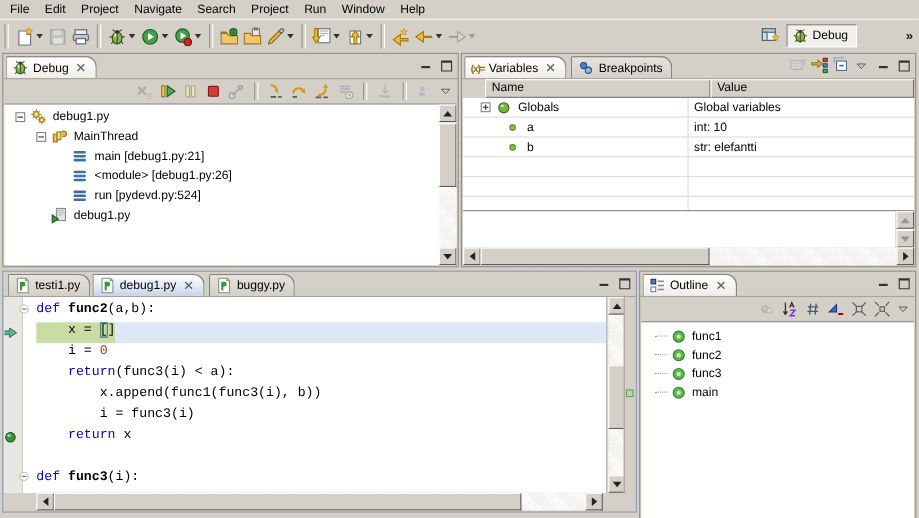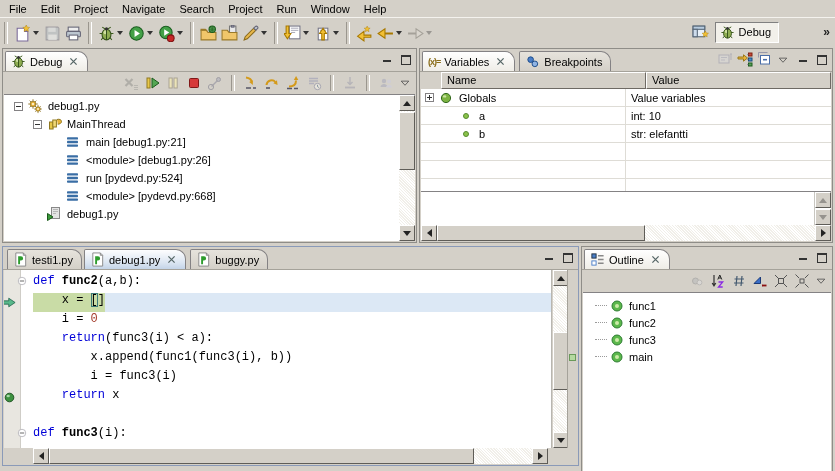--- a/index.html
+++ b/index.html
@@ -422,21 +422,21 @@
                   <path d="M6 1.2v2M6 8.8v2M1.2 6h2M8.8 6h2M2.6 2.6l1.4 1.4M8 8l1.4 1.4M9.4 2.6L8 4M4 8 2.6 9.4"></path>
                   <circle cx="6" cy="6" r="2.8"></circle>
                   <path d="M11 6.9v1.6M11 13.5v1.6M7.2 11h1.6M13.2 11h1.6M8.3 8.3l1.1 1.1M12.6 12.6l1.1 1.1M13.7 8.3l-1.1 1.1M9.4 12.6l-1.1 1.1"></path>
                   <circle cx="11" cy="11" r="2.3"></circle>
                 </g>
                 <circle cx="6" cy="6" r="1.1" fill="#fff8e0"></circle>
                 <circle cx="11" cy="11" r=".9" fill="#fff8e0"></circle>
               </svg></span>
             <span class="lbl">debug1.py</span>
           </div>
-          <div class="trow" style="padding-left: 29px; text-align: center;">
+          <div class="trow" style="padding-left: 29px;">
             <span class="exp minus"></span>
             <span></span>
             <span class="ticon"><svg viewBox="0 0 16 16">
                 <rect x="2.5" y="6" width="3.6" height="7" fill="#e8c84a" stroke="#907820"></rect>
                 <rect x="5.8" y="4" width="3.6" height="7" fill="#f0d878" stroke="#907820"></rect>
                 <path d="M10 3.5c2.5-.8 4.5.3 4.5 2s-1.8 2.7-3.8 2.7" fill="#e8b33a" stroke="#907820"></path>
               </svg></span>
             <span class="lbl">MainThread</span>
           </div>
           <div class="trow" style="padding-left: 48px;">
@@ -467,32 +467,20 @@
             <span class="exp none"></span>
             <span></span>
             <span class="ticon"><svg viewBox="0 0 16 16">
                 <g fill="#3a6ea5">
                   <rect x="2" y="3.2" width="11" height="2.4" rx=".7"></rect>
                   <rect x="2" y="6.8" width="11" height="2.4" rx=".7"></rect>
                   <rect x="2" y="10.4" width="11" height="2.4" rx=".7"></rect>
                 </g>
               </svg></span>
             <span class="lbl">run [pydevd.py:524]</span>
-          </div>
-          <div class="trow" style="padding-left: 48px;">
-            <span class="exp none"></span>
-            <span></span>
-            <span class="ticon"><svg viewBox="0 0 16 16">
-                <g fill="#3a6ea5">
-                  <rect x="2" y="3.2" width="11" height="2.4" rx=".7"></rect>
-                  <rect x="2" y="6.8" width="11" height="2.4" rx=".7"></rect>
-                  <rect x="2" y="10.4" width="11" height="2.4" rx=".7"></rect>
-                </g>
-              </svg></span>
-            <span class="lbl">&lt;module&gt; [pydevd.py:668]</span>
           </div>
           <div class="trow" style="padding-left: 29px;">
             <span class="exp none"></span>
             <span></span>
             <span class="ticon"><svg viewBox="0 0 16 16">
                 <rect x="5.5" y="1.5" width="8" height="11" fill="#e4e4e4" stroke="#888"></rect>
                 <path d="M7 3.5h5M7 5.5h5M7 7.5h3" stroke="#aaa" stroke-width=".8"></path>
                 <path d="M1.5 7.5l5.5 3.5-5.5 3.5z" fill="#3c9c3c" stroke="#185818"></path>
               </svg></span>
             <span class="lbl">debug1.py</span>
@@ -570,29 +558,29 @@
         <span class="wbtn min"></span>
         <span class="wbtn max"></span>
       </span>
     </div>
     <div id="vars-cols">
       <span class="colhdr" style="width:205px">Name</span>
       <span class="colhdr" style="flex:1">Value</span>
     </div>
     <div id="vars-table">
         <div class="vrow">
-          <span class="vcell-name" style="padding-left: 4px;">
+          <span class="vcell-name" style="padding-left: 16px;">
             <span class="exp plus"></span>
             <span class="ticon"><svg viewBox="0 0 16 16">
                 <circle cx="8" cy="8" r="4.6" fill="#7cb342" stroke="#33691e"></circle>
                 <ellipse cx="6.6" cy="6.4" rx="1.7" ry="1.2" fill="#cbe4a4"></ellipse>
               </svg></span>
             <span class="lbl">Globals</span>
           </span>
-          <span class="vcell-val">Value variables</span>
+          <span class="vcell-val">Global variables</span>
         </div>
         <div class="vrow">
           <span class="vcell-name" style="padding-left: 24px;">
             <span class="exp none"></span>
             <span class="ticon"><svg viewBox="0 0 16 16">
                 <circle cx="8" cy="8" r="2.5" fill="#8bc34a" stroke="#558b2f"></circle>
               </svg></span>
             <span class="lbl">a</span>
           </span>
           <span class="vcell-val">int: 10</span>

